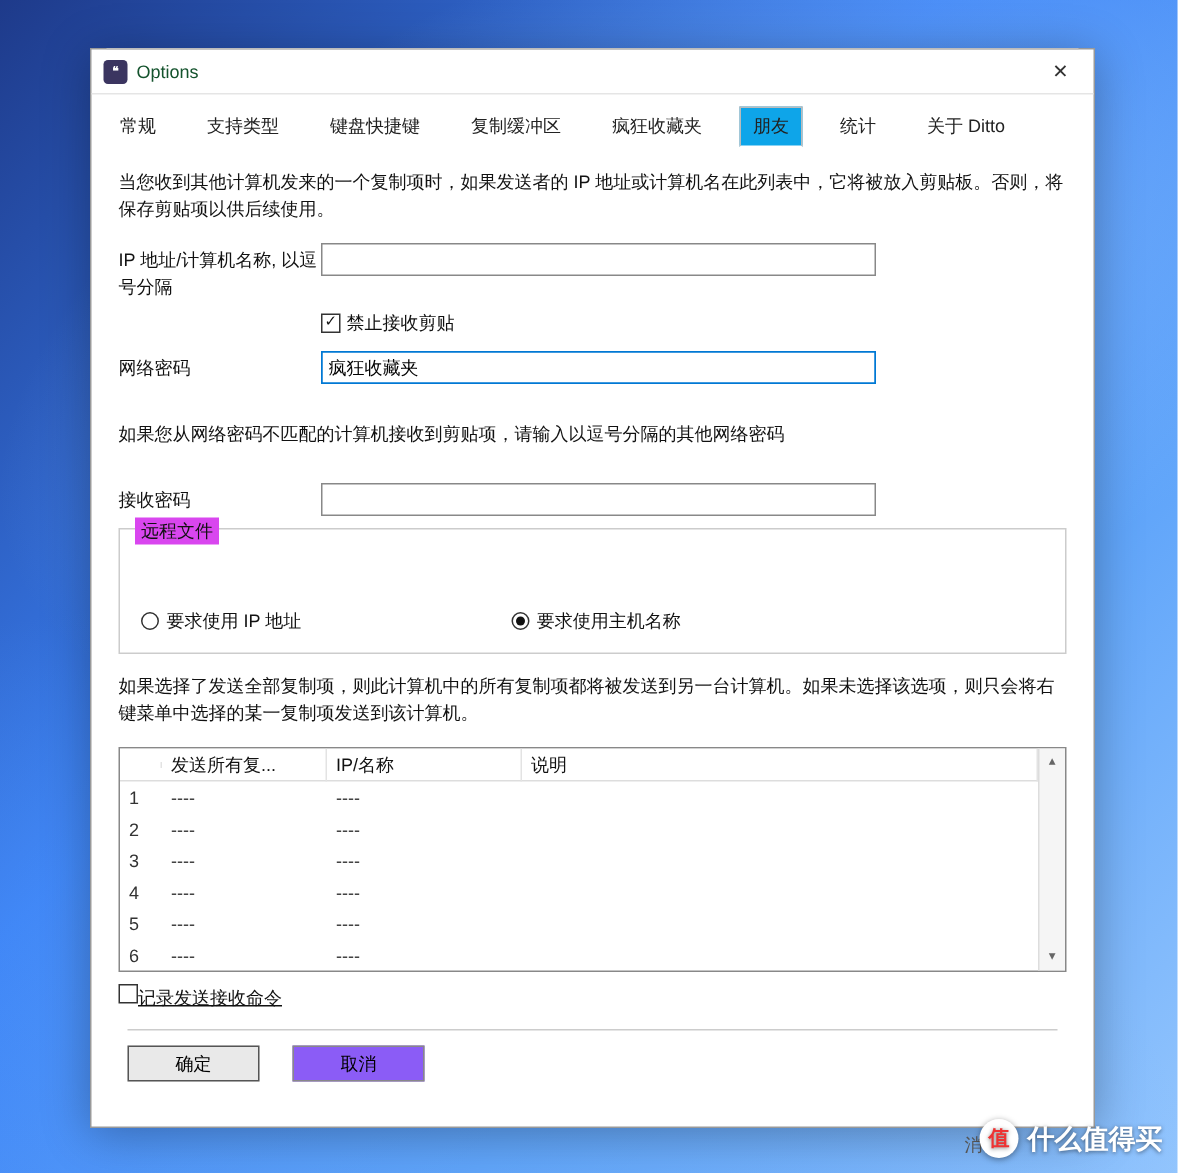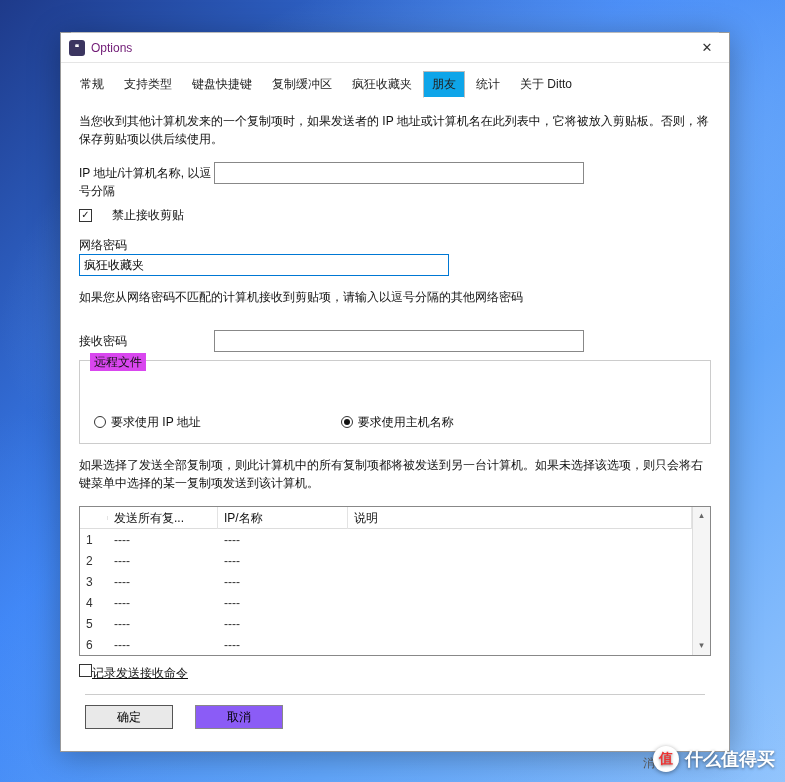--- a/index.html
+++ b/index.html
@@ -43,31 +43,31 @@
     border-bottom: 1px solid #e5e5e5;
   }
   .app-icon {
     width: 16px; height: 16px;
     background: #3b3560;
     border-radius: 3px;
     margin-right: 6px;
     display:flex; align-items:center; justify-content:center;
     color:#fff; font-size:8px; font-weight:bold;
   }
-  .title-text { flex: 1; font-size: 12px; color: #701a75; }
+  .title-text { flex: 1; font-size: 12px; color: #14532d; }
   .close-btn {
     width: 28px; height: 20px;
     display: flex; align-items: center; justify-content: center;
     font-size: 13px; color: #333; cursor: pointer;
   }
 
   .tabs {
     display: flex;
     padding: 8px 24px 0 10px;
-    gap: 2px;
+    gap: 16px;
     font-size: 12px;
   }
   .tab {
     padding: 4px 8px;
     border: 1px solid transparent;
     border-bottom: none;
     cursor: pointer;
     color: #222;
     white-space: nowrap;
   }
@@ -111,30 +111,30 @@
     border: 1px solid #888;
     padding: 1px 4px;
     font-size: 12px;
     font-family: inherit;
   }
   .text-input.focused {
     border-color: #0078d4;
     outline: 1px solid #0078d4;
     outline-offset: -1px;
   }
-  .checkbox-row { display: flex; align-items: center; gap: 20px; margin-top: 4px; }
+  .checkbox-row { display: flex; align-items: center; gap: 4px; margin-top: 4px; margin-left:135px; }
   .checkbox {
     width: 13px; height: 13px;
     border: 1px solid #333;
     display: inline-flex; align-items:center; justify-content:center;
     font-size: 10px; line-height:1;
   }
   .checkbox.checked::after { content: "✓"; }
 
-  .note { margin: 12px 0 24px 0; }
+  .note { margin: 24px 0 24px 0; }
 
   .fieldset {
     border: 1px solid #ccc;
     padding: 12px 14px;
     margin: 8px 0 12px 0;
     position: relative;
   }
   .fieldset .legend {
     position: absolute;
     top: -8px; left: 10px;
@@ -252,21 +252,21 @@
       <div class="form-label">IP 地址/计算机名称, 以逗号分隔</div>
       <div class="form-field">
         <input class="text-input" value="" style="">
       </div>
     </div>
     <div class="checkbox-row">
       <span class="checkbox checked"></span>
       <span>禁止接收剪贴</span>
     </div>
 
-    <div class="form-row" style="margin-top:10px;flex-direction:column;">
+    <div class="form-row" style="margin-top:10px;">
       <div class="form-label">网络密码</div>
       <div class="form-field">
         <input class="text-input focused" value="疯狂收藏夹" style="">
       </div>
     </div>
 
     <p class="note">如果您从网络密码不匹配的计算机接收到剪贴项，请输入以逗号分隔的其他网络密码</p>
 
     <div class="form-row">
       <div class="form-label">接收密码</div>

